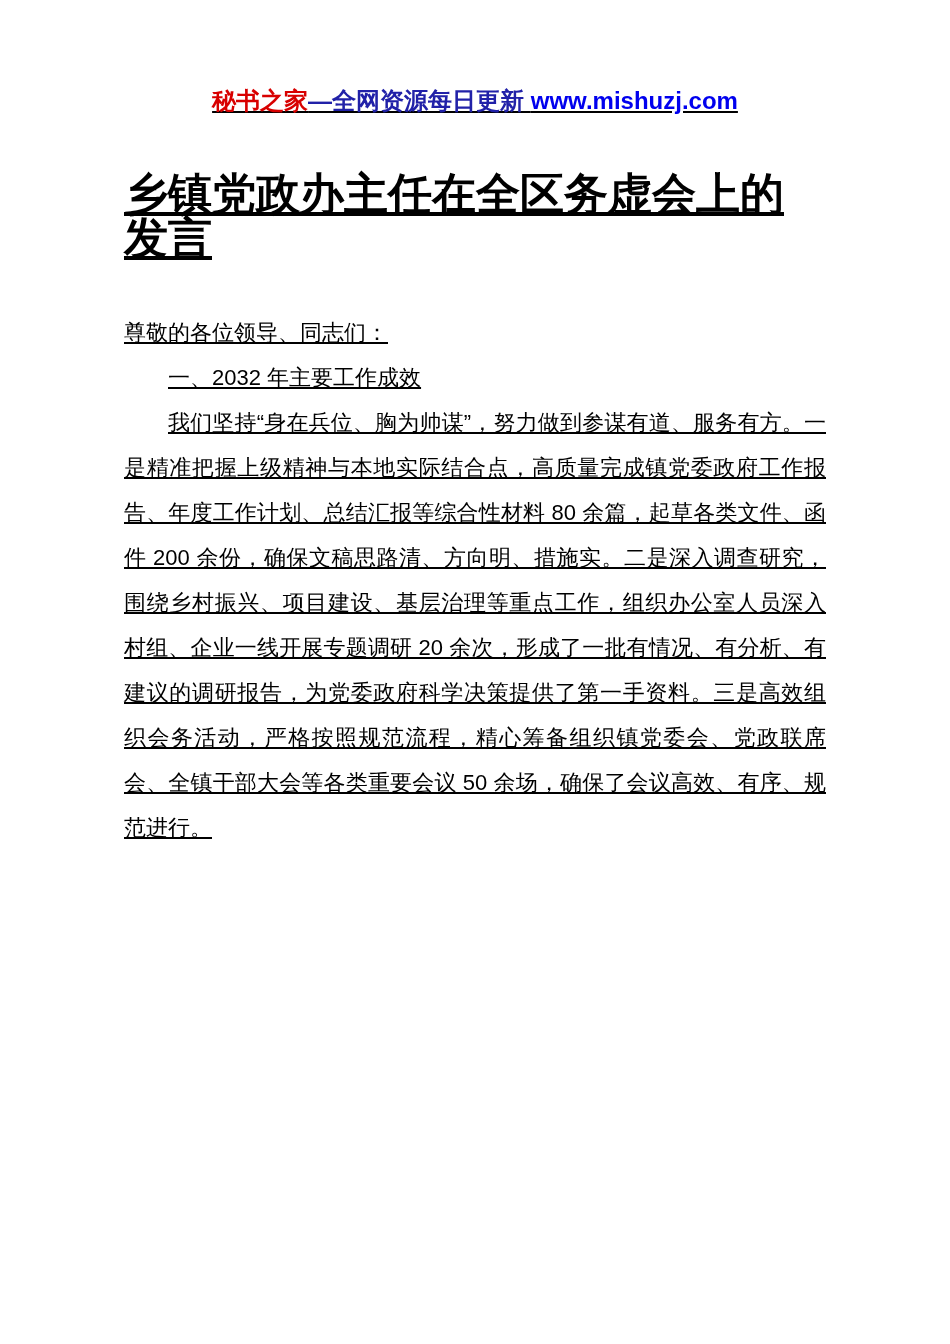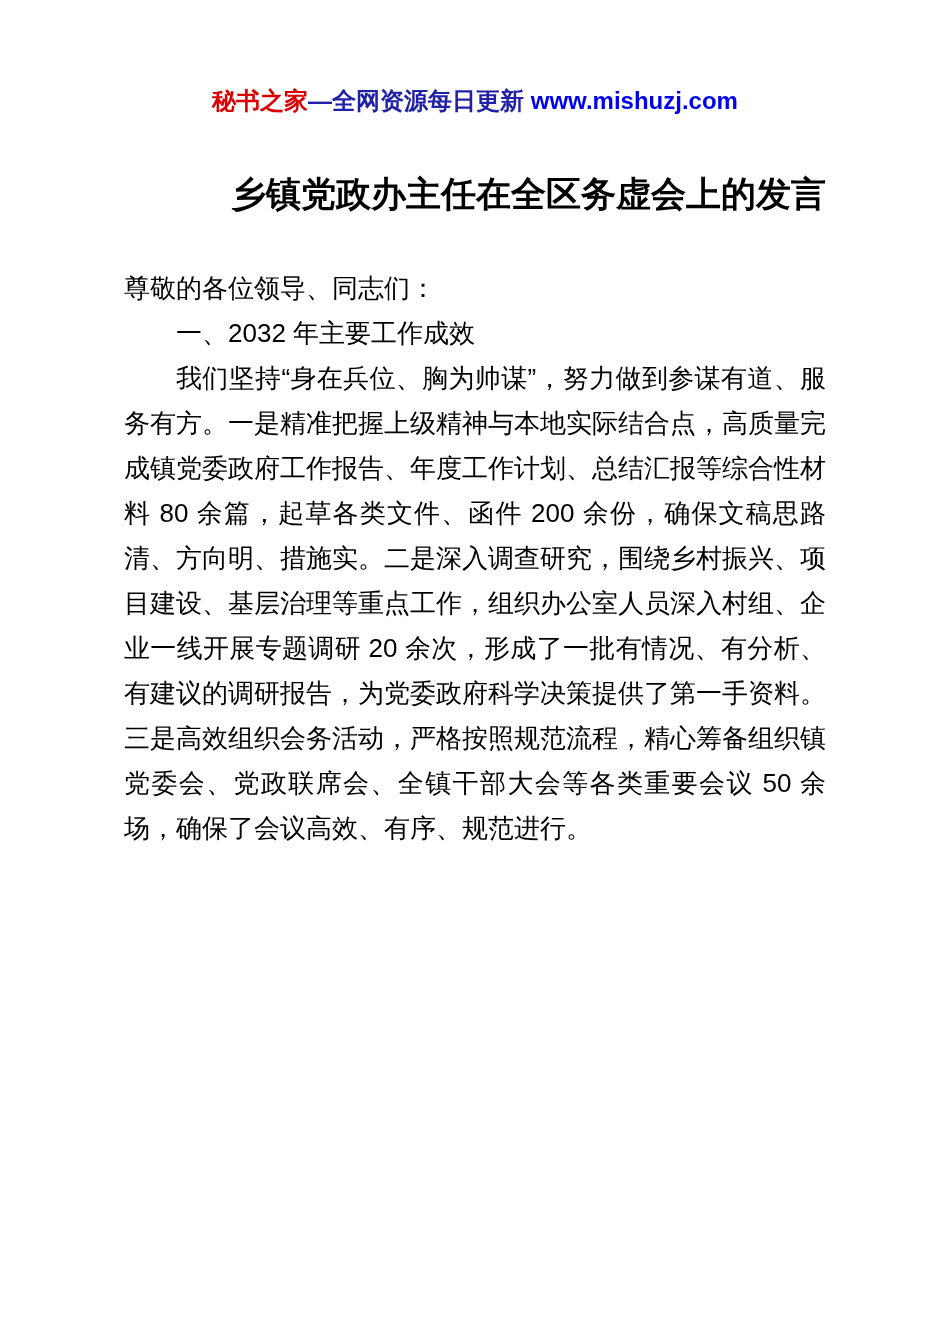--- a/index.html
+++ b/index.html
@@ -13,20 +13,21 @@
     font-family: "Liberation Sans", sans-serif;
     color: #000000;
   }
   .page {
     box-sizing: border-box;
     width: 950px;
     height: 1004px;
     padding: 86px 124px 40px 124px;
     background: #ffffff;
     overflow: hidden;
+    text-decoration: underline;
   }
   .site-header {
     text-align: center;
     font-size: 24px;
     font-weight: bold;
     line-height: 30px;
     white-space: nowrap;
   }
   .site-name {
     color: #d80000;
@@ -34,29 +35,29 @@
   .tagline {
     color: #2121a8;
   }
   .site-url {
     color: #0000ee;
     text-decoration: none;
     cursor: pointer;
   }
   .doc-title {
     margin: 56px 0 0 0;
-    text-align: right;
-    font-size: 35px;
+    text-align: left;
+    font-size: 44px;
     font-weight: bold;
     color: #000000;
     line-height: 44px;
   }
   .doc-body {
     margin-top: 50px;
-    font-size: 26px;
+    font-size: 22px;
     line-height: 45px;
     text-align: justify;
   }
   .doc-body p {
     margin: 0;
     padding: 0;
   }
   .salutation {
     text-indent: 0;
   }

